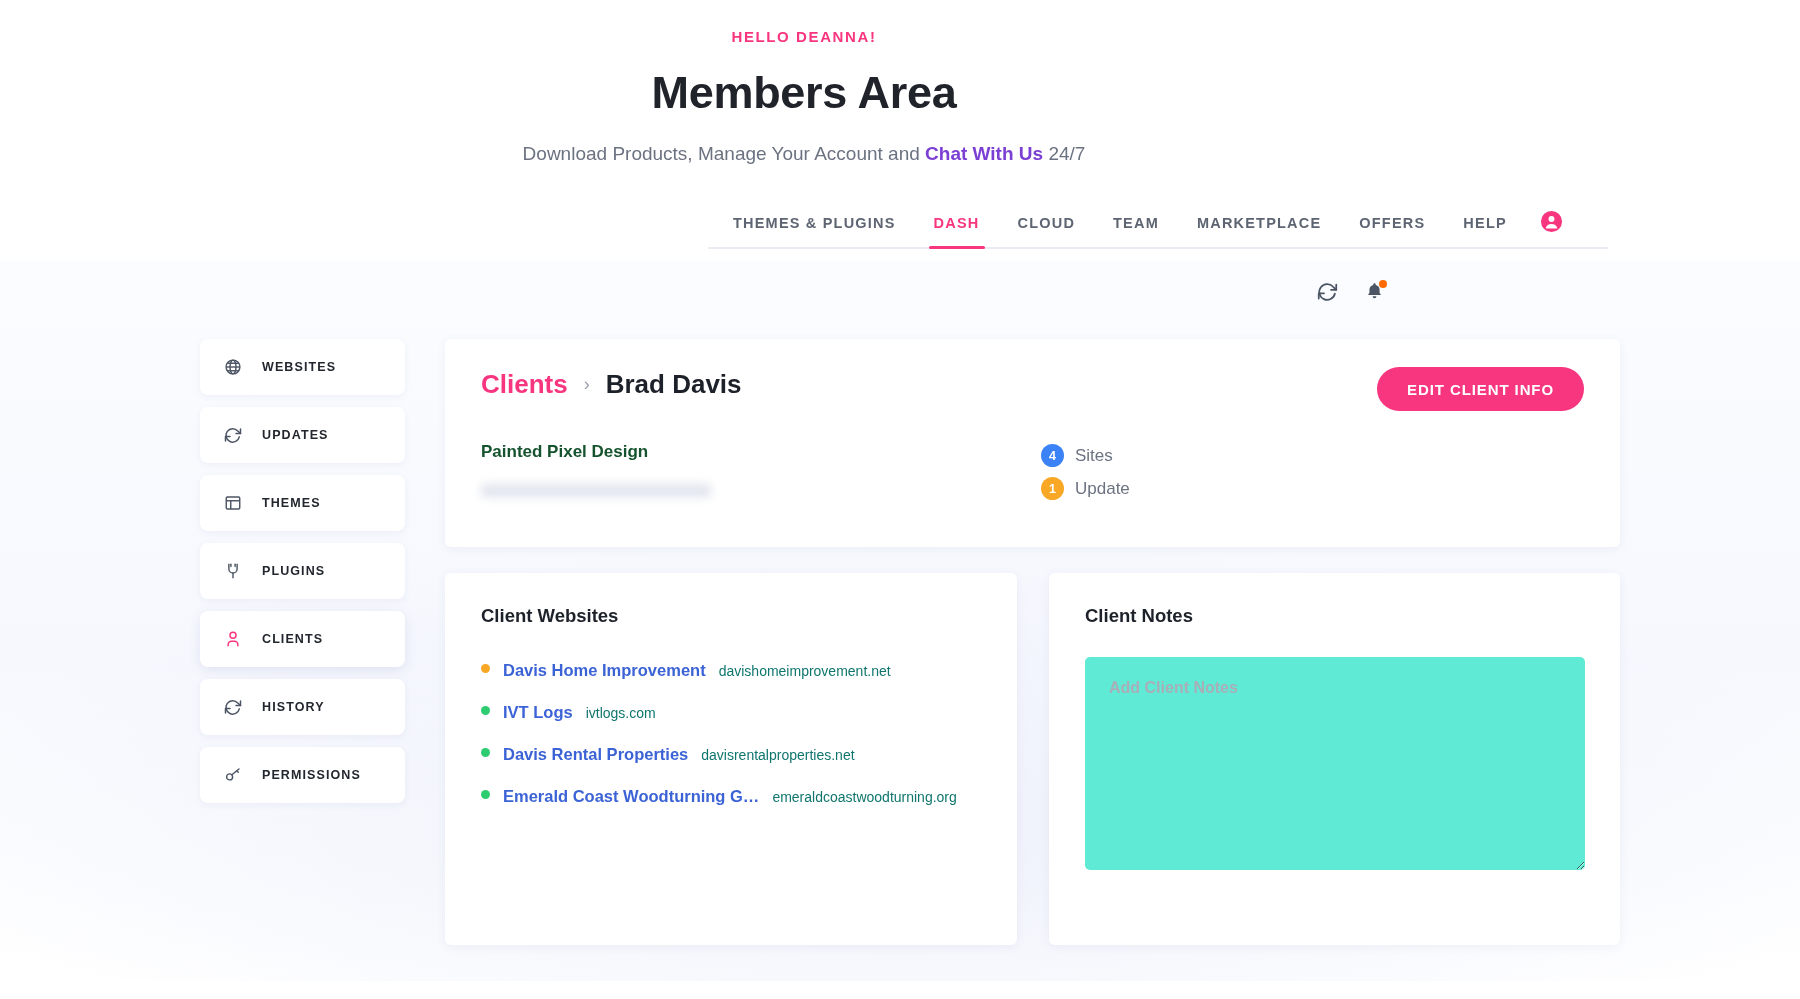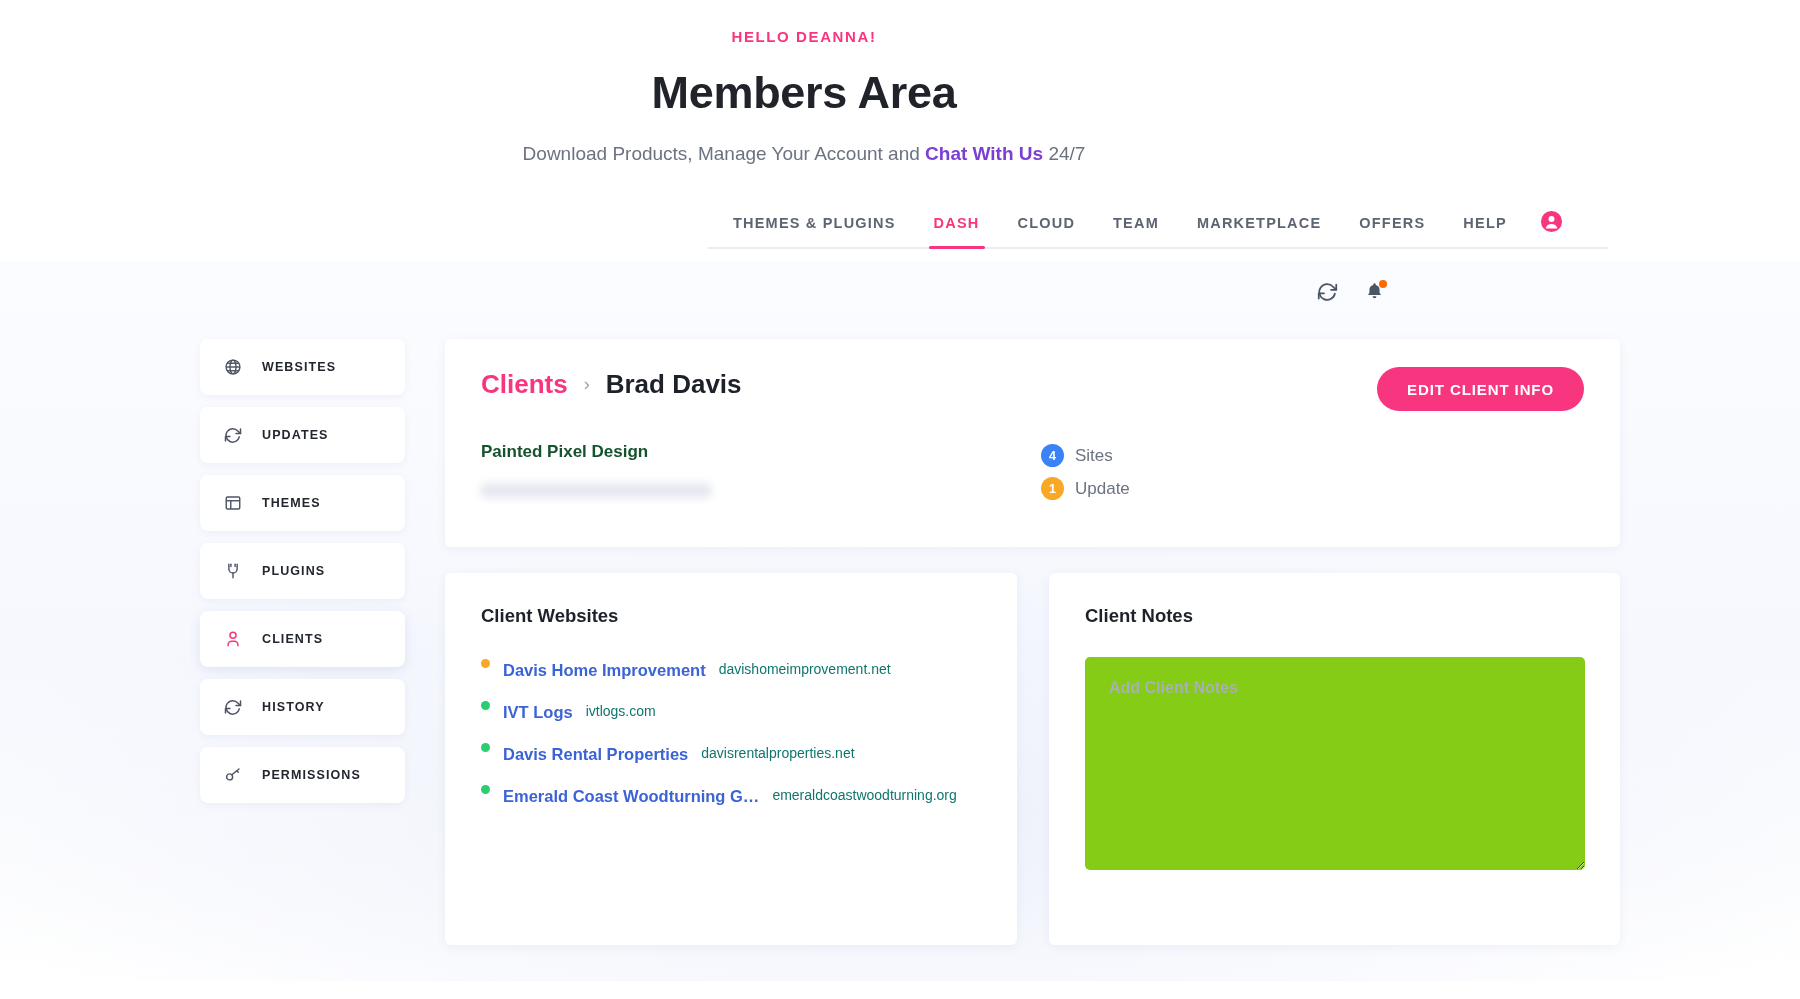--- a/index.html
+++ b/index.html
@@ -284,21 +284,21 @@
 
   .site-list {
     margin-top: 34px;
     list-style: none;
     display: flex;
     flex-direction: column;
     gap: 23px;
   }
   .site-row {
     display: flex;
-    align-items: flex-start;
+    align-items: center;
     gap: 13px;
   }
   .dot {
     width: 9px; height: 9px;
     border-radius: 50%;
     flex: none;
     position: relative;
     top: -2px;
   }
   .dot.green { background: #2ecc71; }
@@ -316,21 +316,21 @@
     color: #0f766e;
     cursor: pointer;
     text-decoration: none;
     white-space: nowrap;
   }
 
   .notes-area {
     margin-top: 30px;
     width: 500px;
     height: 213px;
-    background: #84cc16;
+    background: #5eead4;
     border: none;
     border-radius: 5px;
     resize: both;
     padding: 22px 24px;
     font-family: inherit;
     font-size: 16px;
     color: #3c4350;
     outline: none;
     overflow: hidden;
   }

